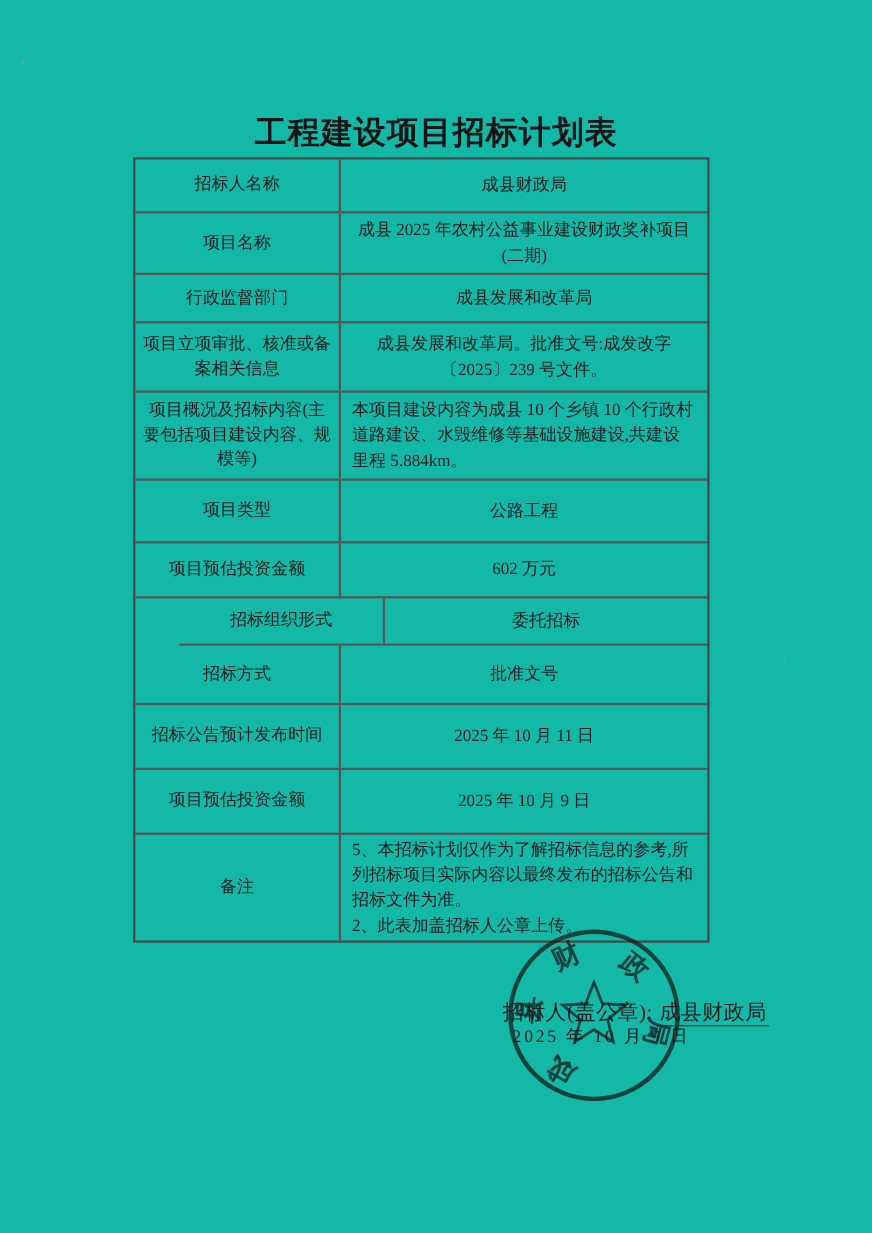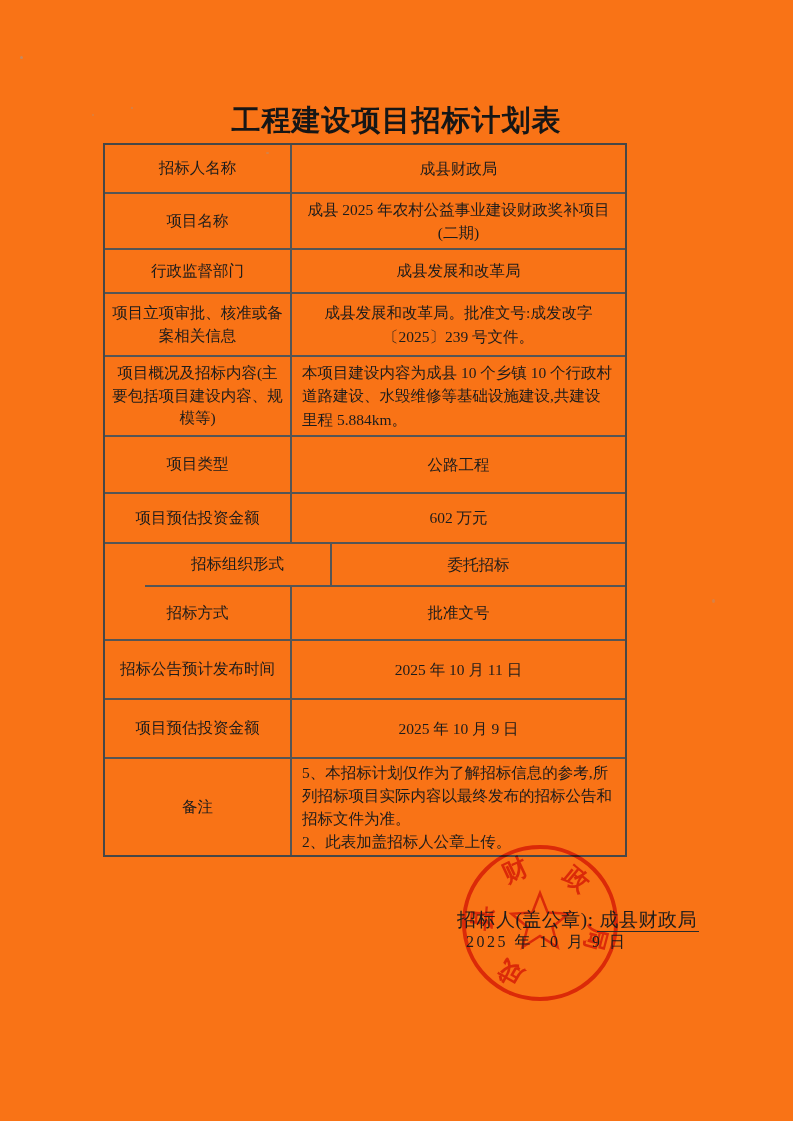--- a/index.html
+++ b/index.html
@@ -6,34 +6,34 @@
   html, body { background: #ffffff; }
   body {
     width: 793px; height: 1121px;
     position: relative;
     font-family: "Liberation Serif", "DejaVu Serif", serif;
     color: #1c1c1c;
     overflow: hidden;
   }
   .page {
     position: absolute; inset: 0;
-    background: #f97316;
+    background: #14b8a6;
   }
   .doc-title {
     position: absolute;
     top: 101px; left: 0; width: 100%;
     text-align: center;
     font-size: 29px;
     font-weight: 700;
     letter-spacing: 1px;
     color: #161616;
   }
   .tender-table {
     position: absolute;
-    left: 103px; top: 143px;
+    left: 121px; top: 143px;
     width: 524px;
     border: 2px solid #474747;
     background: transparent;
   }
   .t-row {
     display: flex;
     border-bottom: 2px solid #555555;
   }
   .t-row:last-child { border-bottom: none; }
   .t-row:nth-child(1)  { height: 49px; }

